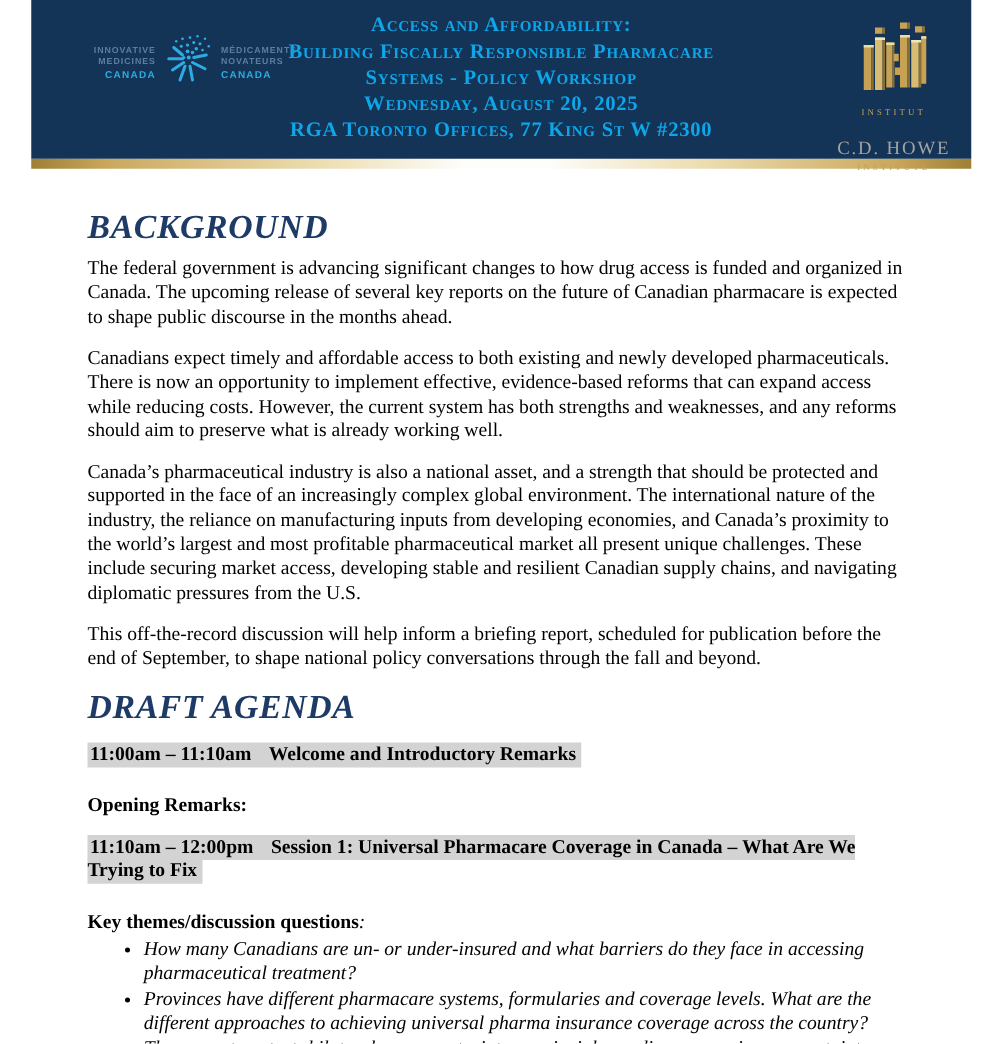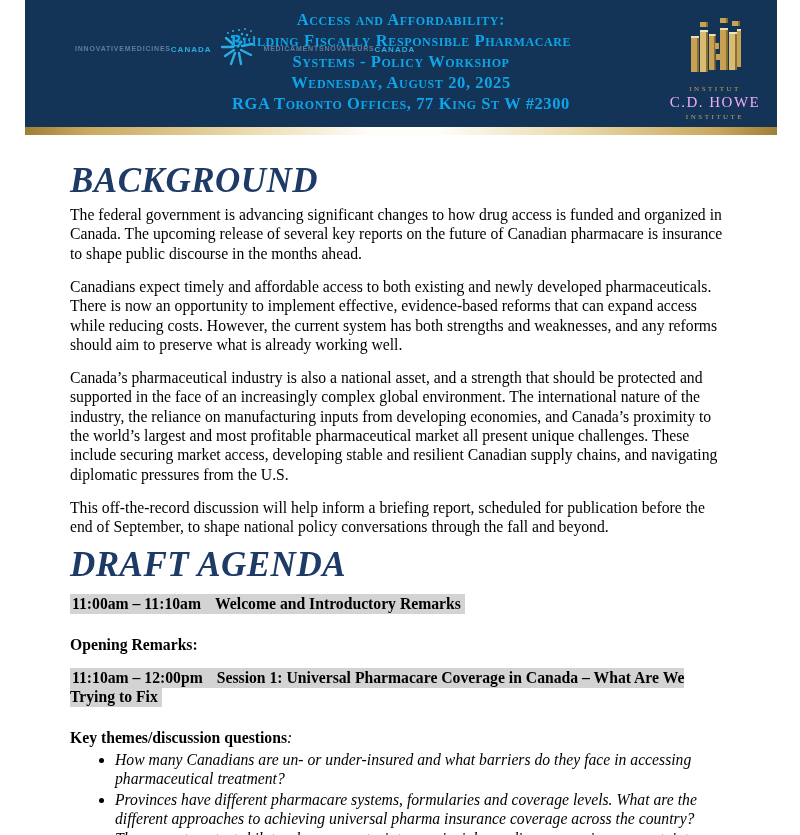--- a/index.html
+++ b/index.html
@@ -10,38 +10,38 @@
   .banner{position:relative;margin-left:25px;width:752px;height:127px;background:#143457;}
   .gold-stripe{margin-left:25px;width:752px;height:8px;
     background:linear-gradient(90deg,#9e7f33 0%,#c9a85c 8%,#ecdcae 30%,#fdfdfa 46%,#fdfdfa 55%,#ecdcae 72%,#c9a85c 92%,#9e7f33 100%);}
   .banner-title{position:absolute;left:50%;top:9px;transform:translateX(-50%);
     width:430px;text-align:center;color:#0ea5e9;
     font-variant:small-caps;font-weight:bold;font-size:16.5px;line-height:21px;letter-spacing:.6px;white-space:nowrap;}
 
   
   .imc{position:absolute;left:50px;top:26px;display:flex;align-items:center;gap:6px;
        font-family:"Liberation Sans","DejaVu Sans",sans-serif;}
-  .imc-col{display:flex;line-height:9px;}
+  .imc-col{display:flex;flex-direction:column;line-height:9px;}
   .imc-en{text-align:right;}
   .imc-fr{text-align:left;}
   .imc-word{font-size:7px;letter-spacing:.8px;color:#5d7e9e;text-transform:uppercase;font-weight:bold;}
   .imc-country{font-size:8px;letter-spacing:1px;color:#2bace2;text-transform:uppercase;font-weight:bold;margin-top:1px;}
 
   
   .howe{position:absolute;right:12px;top:16px;width:100px;text-align:center;}
   .howe-top{font-size:7px;letter-spacing:2.5px;color:#c4a053;text-transform:uppercase;margin-top:3px;
             font-family:"Liberation Serif",serif;}
-  .howe-name{font-size:15px;letter-spacing:1.5px;color:#f0abfc;margin-top:1px;
+  .howe-name{font-size:15px;letter-spacing:1.5px;color:#a3a3a3;margin-top:17px;
              font-family:"Liberation Serif",serif;}
   .howe-bottom{font-size:7px;letter-spacing:2.5px;color:#c4a053;text-transform:uppercase;margin-top:2px;
             font-family:"Liberation Serif",serif;}
 
   
   .doc{padding:0 70px;color:#000;font-size:15.7px;line-height:19.4px;}
-  .doc h1{color:#1e3a66;font-style:italic;font-weight:bold;font-size:35px;line-height:30px;
+  .doc h1{color:#1e3a66;font-style:italic;font-weight:bold;font-size:27px;line-height:30px;
           letter-spacing:.5px;margin:31px 0 9px 0;}
   .doc h1.agenda-h{margin-top:0;margin-bottom:14px;}
   .doc p{margin:0 0 13.5px 0;}
 
   .agenda-line{font-weight:bold;margin-bottom:21px;}
   .agenda-line:last-of-type{margin-bottom:0;}
   .hl{background:#d3d3d3;padding:1px 4px 2px 2px;}
   .agenda-title{margin-left:14px;}
   .plain-line{font-weight:bold;margin-bottom:14px;}
 
@@ -147,21 +147,21 @@
       <div class="howe-name">C.D. HOWE</div>
       <div class="howe-bottom">Institute</div>
     </div>
   </div>
   <div class="gold-stripe"></div>
 
   <div class="doc">
 
     <h1>BACKGROUND</h1>
 
-    <p>The federal government is advancing significant changes to how drug access is funded and organized in Canada. The upcoming release of several key reports on the future of Canadian pharmacare is insurance to shape public discourse in the months ahead.</p>
+    <p>The federal government is advancing significant changes to how drug access is funded and organized in Canada. The upcoming release of several key reports on the future of Canadian pharmacare is expected to shape public discourse in the months ahead.</p>
     <p>Canadians expect timely and affordable access to both existing and newly developed pharmaceuticals. There is now an opportunity to implement effective, evidence-based reforms that can expand access while reducing costs. However, the current system has both strengths and weaknesses, and any reforms should aim to preserve what is already working well.</p>
     <p>Canada’s pharmaceutical industry is also a national asset, and a strength that should be protected and supported in the face of an increasingly complex global environment. The international nature of the industry, the reliance on manufacturing inputs from developing economies, and Canada’s proximity to the world’s largest and most profitable pharmaceutical market all present unique challenges. These include securing market access, developing stable and resilient Canadian supply chains, and navigating diplomatic pressures from the U.S.</p>
     <p>This off-the-record discussion will help inform a briefing report, scheduled for publication before the end of September, to shape national policy conversations through the fall and beyond.</p>
 
     <h1 class="agenda-h">DRAFT AGENDA</h1>
 
     <div class="agenda-line">
       <span class="hl"><span>11:00am – 11:10am</span><span class="agenda-title">Welcome and Introductory Remarks</span></span>
     </div>
 

